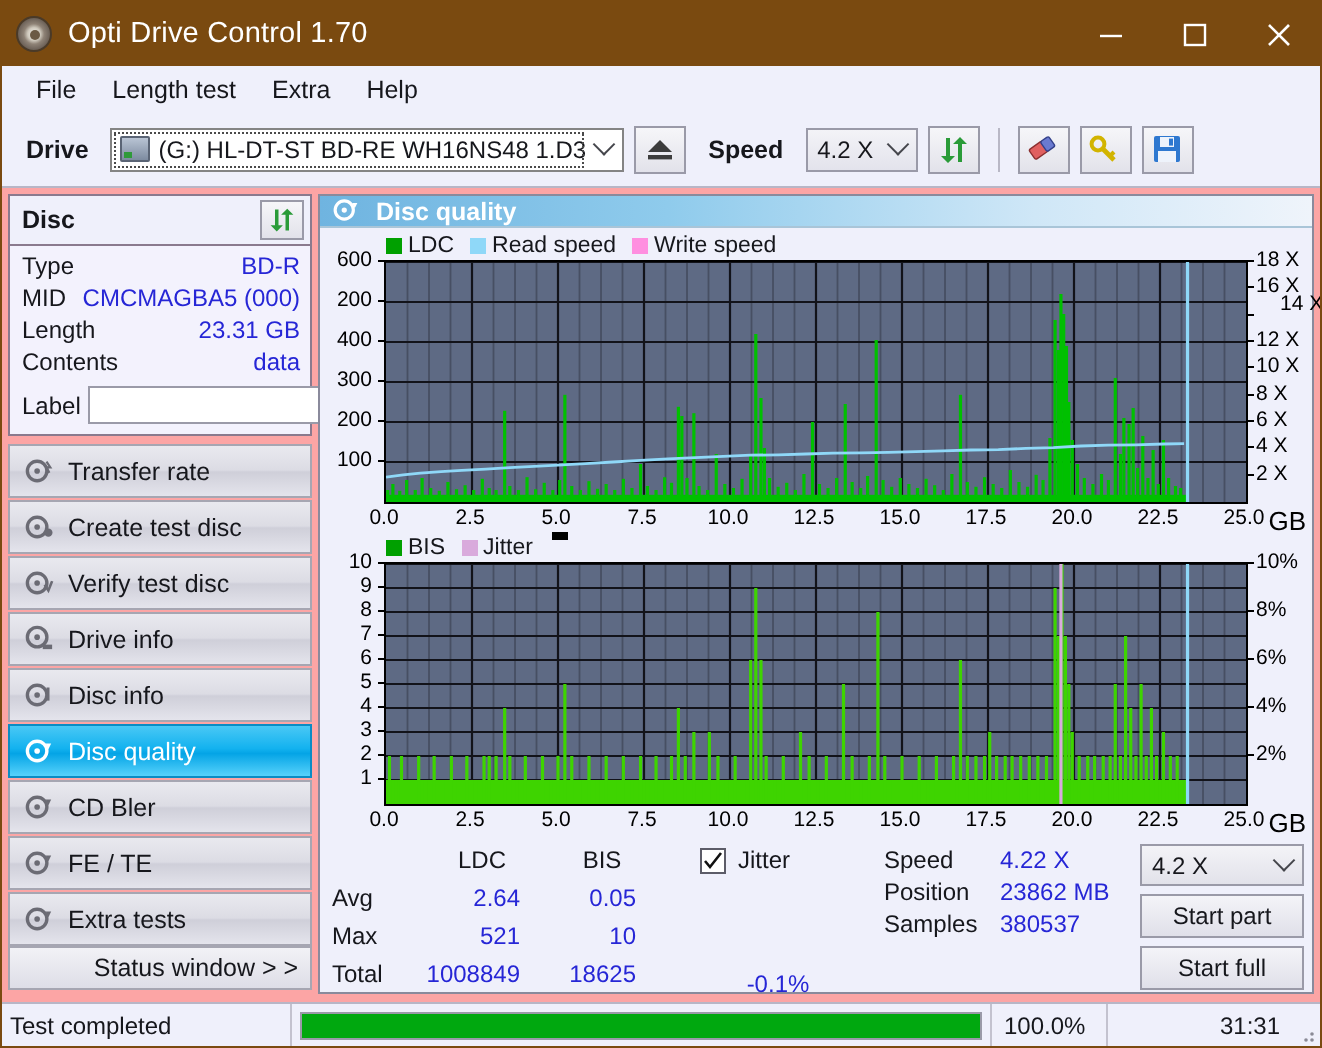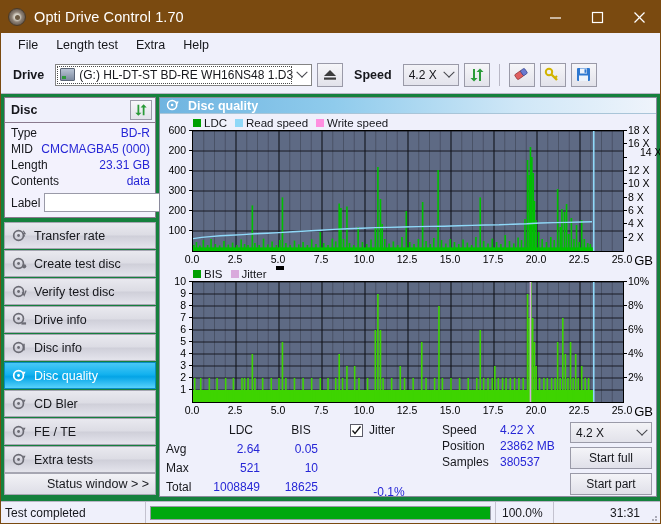--- a/index.html
+++ b/index.html
@@ -5,21 +5,21 @@
   * { box-sizing: border-box; }
   html, body {
     margin: 0; padding: 0;
     background: #d6d3ce;
     font-family: "Liberation Sans", sans-serif;
   }
   #app {
     position: relative;
     width: 661px; height: 524px;
     overflow: hidden;
-    background: #15803d;
+    background: #fca5a5;
     border: 1px solid #7a4a10;
   }
 
   
   .titlebar {
     height: 32px;
     background: #7a4a10;
     display: flex; align-items: center;
     color: #ffffff;
     position: relative;
@@ -1029,22 +1029,22 @@
             <span class="sp-key">Samples</span>
             <span class="sp-val">380537</span>
           </div>
         </div>
 
         <div class="btn-col">
           <div class="sp-combo">
             <span>4.2 X</span>
             <span class="combo-arrow"></span>
           </div>
+          <div class="act-btn">Start part</div>
           <div class="act-btn">Start full</div>
-          <div class="act-btn">Start part</div>
         </div>
       </div>
     </div>
   </div>
 
   <div class="statusbar">
     <div class="sb-cell sb-msg">Test completed</div>
     <div class="sb-cell sb-prog">
       <div class="prog-track">
         <div class="prog-fill" id="prog-fill" style="width: 100%;"></div>

